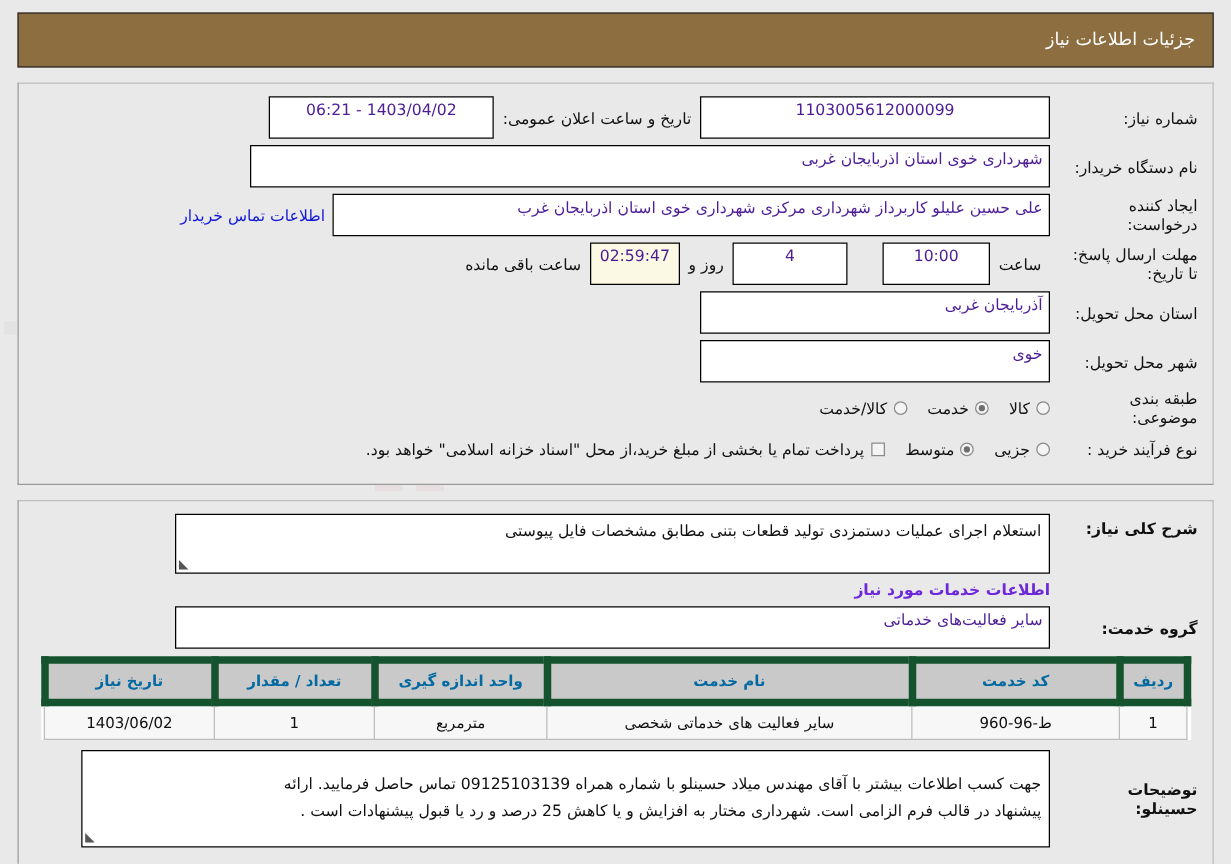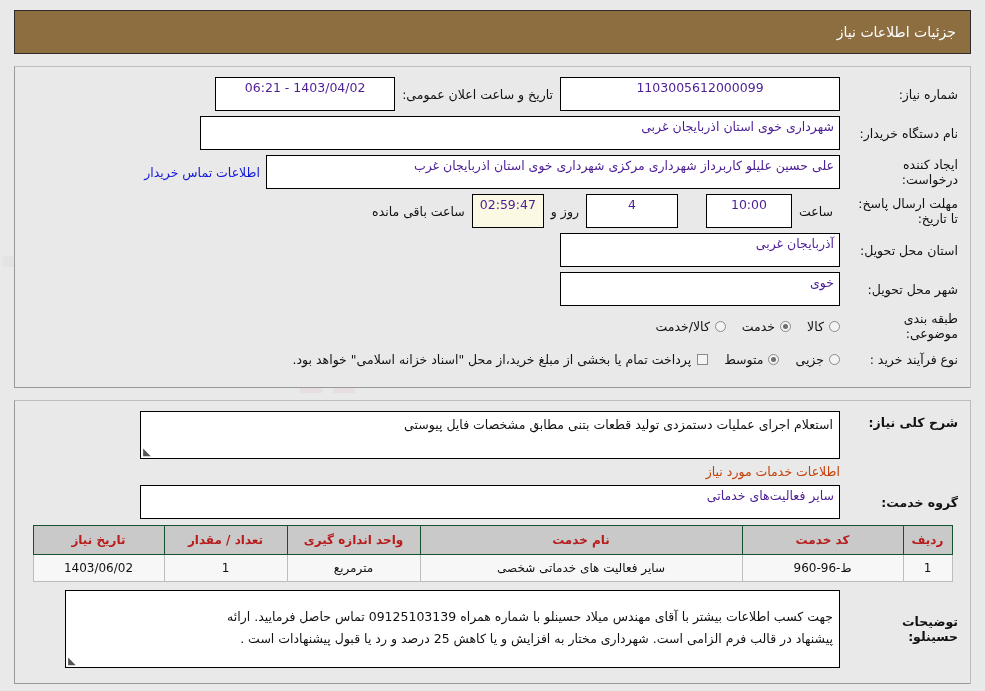--- a/index.html
+++ b/index.html
@@ -83,32 +83,32 @@
     font-size:12.5px;color:#111;text-align:right;
     padding:3px 6px 0 6px;position:relative;line-height:19px;
     overflow:hidden;
   }
   .tbox .grip{
     position:absolute;left:2px;bottom:1px;
     width:10px;height:10px;color:#555;font-size:10px;line-height:10px;
     transform:scaleX(-1);
   }
   .sec-title{
-    font-size:12.5px;font-weight:normal;color:#c2410c;
+    font-size:12.5px;font-weight:bold;color:#6d28d9;
     text-align:right;margin:2px 0 6px 0;padding-right:118px;
   }
   .bold-lbl{font-weight:bold;}
   
   table.grid{
     border-collapse:collapse;width:920px;margin:6px auto 0 auto;
     background:#fff;
   }
   table.grid th{
-    background:#c9c9c9;border:1px solid #14532d;
-    font-size:12px;font-weight:bold;color:#b91c1c;
+    background:#c9c9c9;border:6px solid #14532d;
+    font-size:12px;font-weight:bold;color:#0369a1;
     height:28px;text-align:center;padding:0 6px;white-space:nowrap;margin-left:13px;
   }
   table.grid td{
     background:#f7f7f7;border:1px solid #bdbdbd;
     font-size:12px;color:#111;height:26px;text-align:center;padding:0 6px;
   }
   
   .btnbar{display:flex;justify-content:center;gap:10px;margin-top:14px;}
   .btn{
     border:1px solid #000;font-size:12.5px;color:#111;

